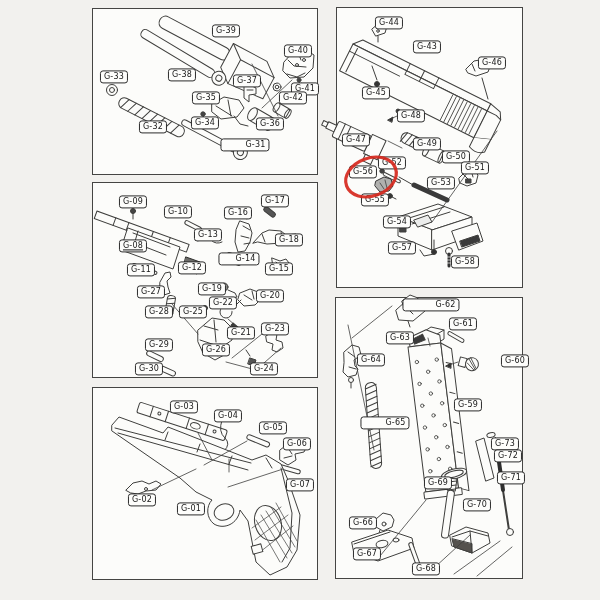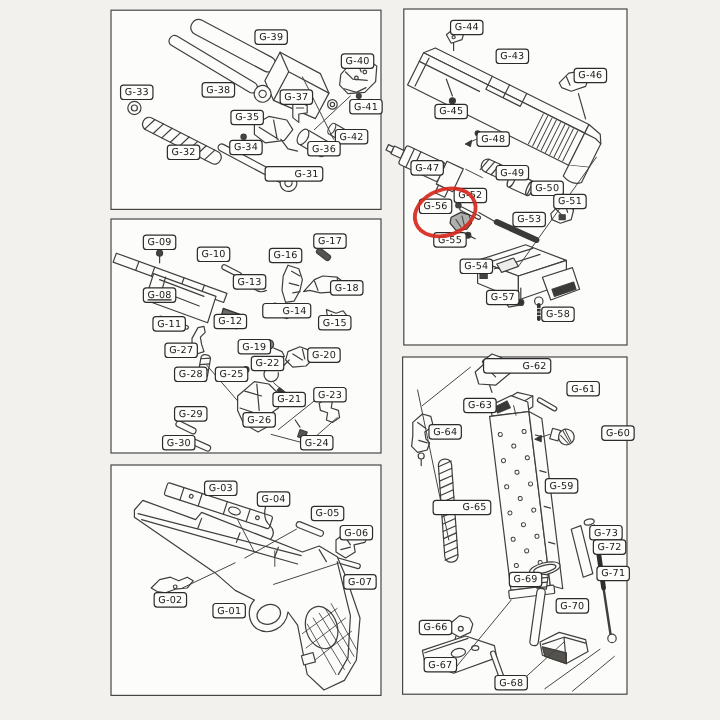--- a/index.html
+++ b/index.html
@@ -486,21 +486,21 @@
   </svg>
 
   <div class="labels-layer">
       <div class="part-label" style="left: 226px; top: 31px;">G-39</div>
       <div class="part-label" style="left: 298px; top: 51px;">G-40</div>
       <div class="part-label" style="left: 182px; top: 75px;">G-38</div>
       <div class="part-label" style="left: 114px; top: 77px;">G-33</div>
       <div class="part-label" style="left: 247px; top: 81px;">G-37</div>
       <div class="part-label" style="left: 305px; top: 89px;">G-41</div>
       <div class="part-label" style="left: 206px; top: 98px;">G-35</div>
-      <div class="part-label" style="left: 293px; top: 114px;">G-42</div>
+      <div class="part-label" style="left: 293px; top: 98px;">G-42</div>
       <div class="part-label" style="left: 205px; top: 123px;">G-34</div>
       <div class="part-label" style="left: 270px; top: 124px;">G-36</div>
       <div class="part-label" style="left: 153px; top: 127px;">G-32</div>
       <div class="part-label" style="left: 245px; top: 145px; padding-left: 24px;">G-31</div>
       <div class="part-label" style="left: 133px; top: 202px;">G-09</div>
       <div class="part-label" style="left: 275px; top: 201px;">G-17</div>
       <div class="part-label" style="left: 178px; top: 212px;">G-10</div>
       <div class="part-label" style="left: 238px; top: 213px;">G-16</div>
       <div class="part-label" style="left: 208px; top: 235px;">G-13</div>
       <div class="part-label" style="left: 289px; top: 240px;">G-18</div>
@@ -535,24 +535,24 @@
       <div class="part-label" style="left: 411px; top: 116px;">G-48</div>
       <div class="part-label" style="left: 356px; top: 140px;">G-47</div>
       <div class="part-label" style="left: 427px; top: 144px;">G-49</div>
       <div class="part-label" style="left: 456px; top: 157px;">G-50</div>
       <div class="part-label" style="left: 392px; top: 163px;">G-52</div>
       <div class="part-label" style="left: 475px; top: 168px;">G-51</div>
       <div class="part-label" style="left: 363px; top: 172px;">G-56</div>
       <div class="part-label" style="left: 441px; top: 183px;">G-53</div>
       <div class="part-label" style="left: 375px; top: 200px;">G-55</div>
       <div class="part-label" style="left: 397px; top: 222px;">G-54</div>
-      <div class="part-label" style="left: 419px; top: 248px;">G-57</div>
+      <div class="part-label" style="left: 402px; top: 248px;">G-57</div>
       <div class="part-label" style="left: 465px; top: 262px;">G-58</div>
       <div class="part-label" style="left: 431px; top: 305px; padding-left: 32px;">G-62</div>
-      <div class="part-label" style="left: 463px; top: 324px; margin-left: 23px;">G-61</div>
+      <div class="part-label" style="left: 463px; top: 324px;">G-61</div>
       <div class="part-label" style="left: 400px; top: 338px;">G-63</div>
       <div class="part-label" style="left: 371px; top: 360px;">G-64</div>
       <div class="part-label" style="left: 475px; top: 361px; margin-left: 40px;">G-60</div>
       <div class="part-label" style="left: 468px; top: 405px;">G-59</div>
       <div class="part-label" style="left: 385px; top: 423px; padding-left: 24px;">G-65</div>
       <div class="part-label" style="left: 505px; top: 444px;">G-73</div>
       <div class="part-label" style="left: 508px; top: 456px;">G-72</div>
       <div class="part-label" style="left: 511px; top: 478px;">G-71</div>
       <div class="part-label" style="left: 438px; top: 483px;">G-69</div>
       <div class="part-label" style="left: 477px; top: 505px;">G-70</div>

